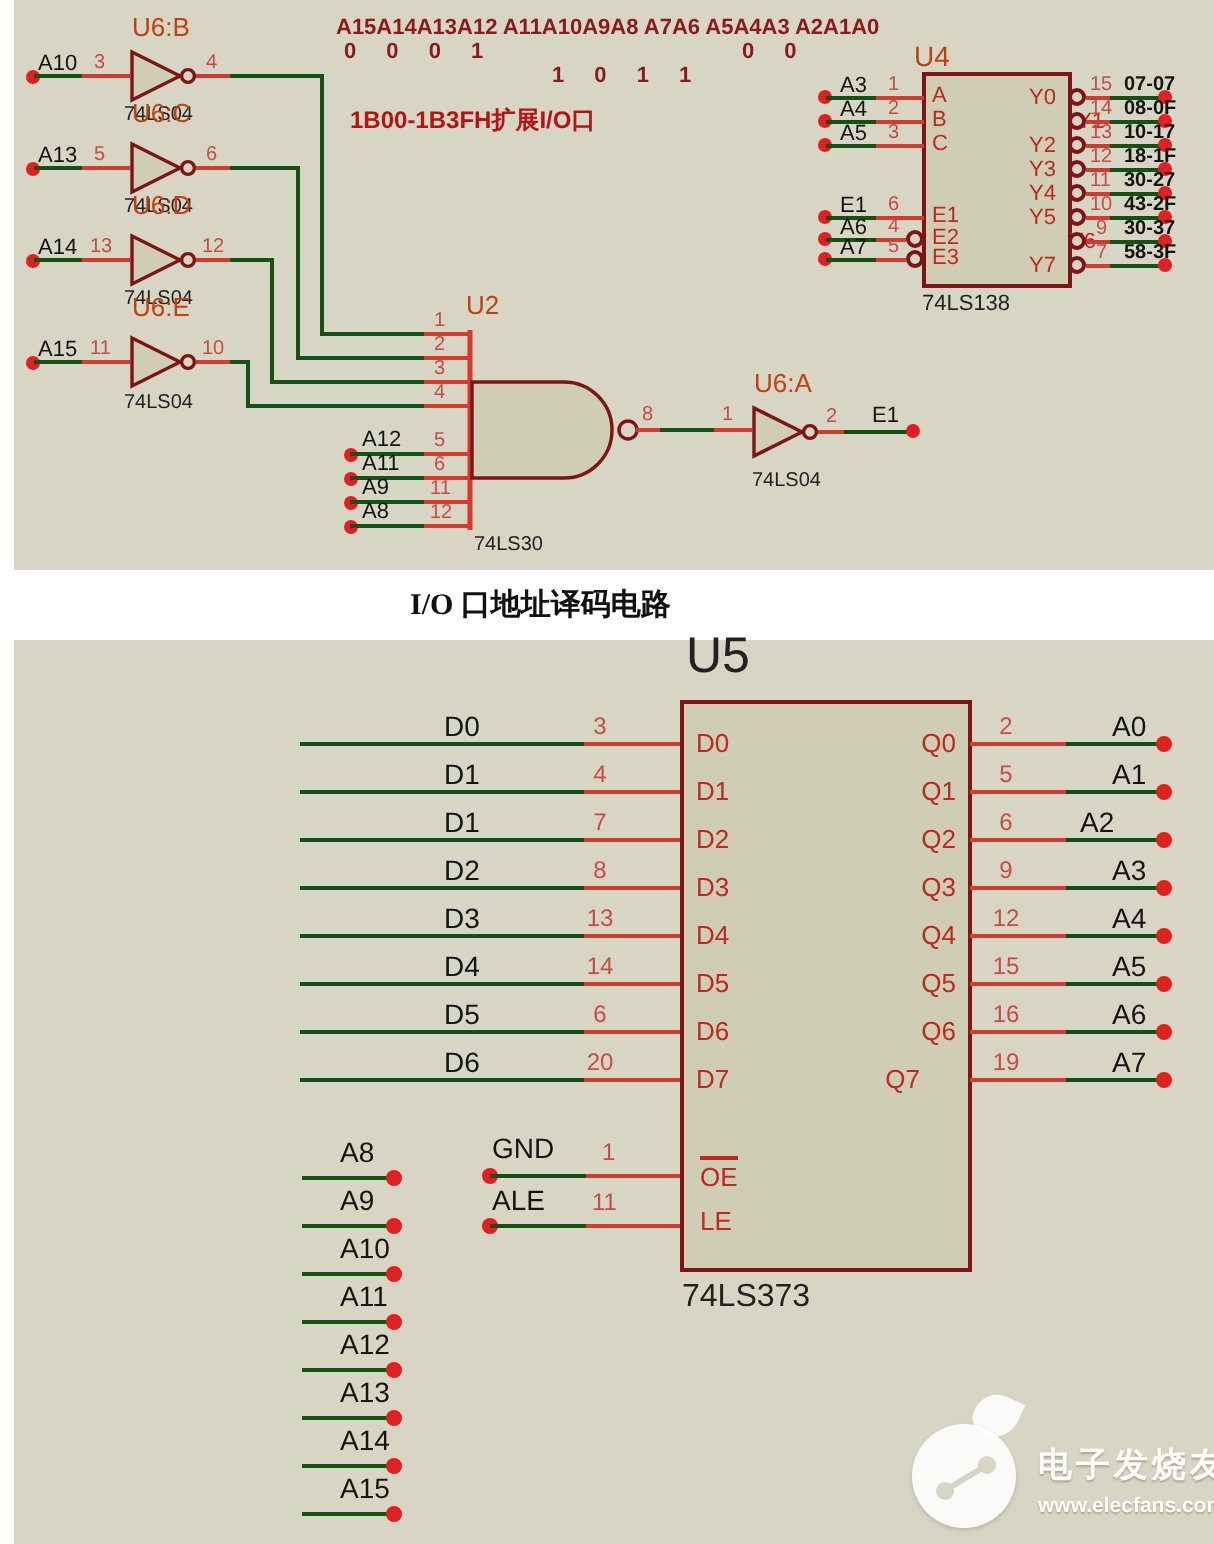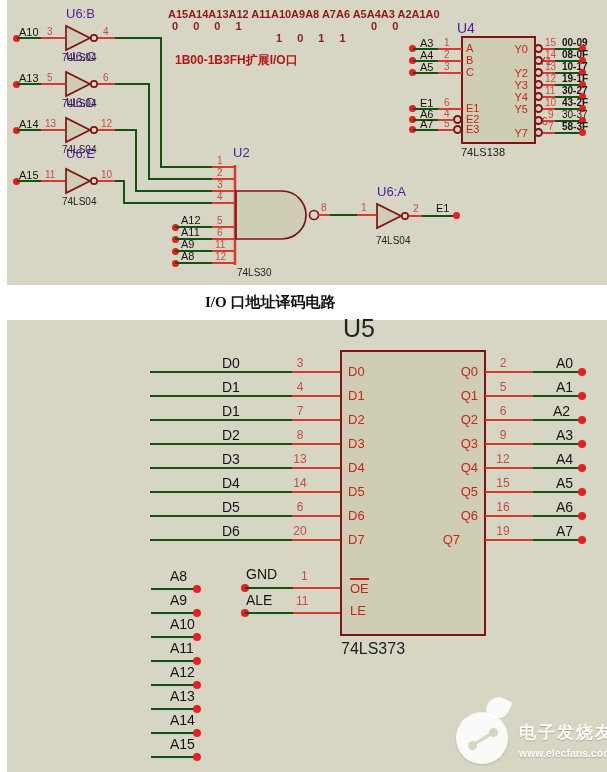--- a/index.html
+++ b/index.html
@@ -10,21 +10,21 @@
   .vw{position:absolute;width:2px;background:#145214;}
   .rw{position:absolute;height:2px;background:#d53a2c;}
   .dot{position:absolute;width:8px;height:8px;border-radius:50%;background:#e31f1f;}
   .dot.sm{width:7px;height:7px;}
   .bub{position:absolute;width:9px;height:9px;border-radius:50%;background:#d7d6c5;
        border:2px solid #7e1414;box-sizing:border-box;}
   .chip{position:absolute;background:#cfceb4;border:2px solid #7e1414;box-sizing:border-box;}
   .net{position:absolute;color:#141414;font-size:11px;white-space:nowrap;}
   .pin{position:absolute;color:#c94b42;font-size:10px;white-space:nowrap;}
   .port{position:absolute;color:#c1271e;font-size:11px;white-space:nowrap;}
-  .refdes{position:absolute;color:#4c1d95;font-size:13px;white-space:nowrap;}
+  .refdes{position:absolute;color:#c2410c;font-size:13px;white-space:nowrap;}
   .part{position:absolute;color:#222;font-size:10px;white-space:nowrap;}
   .net2{font-size:14px;}
   .pin2{font-size:12px;}
   .port2{font-size:13px;}
   .ctr{text-align:center;}
   .rgt{text-align:right;}
   .hdr{position:absolute;color:#8c1a1a;font-size:11px;font-weight:bold;white-space:nowrap;}
   .bits{word-spacing:12px;}
   .note{position:absolute;color:#b41414;font-size:12px;font-weight:bold;white-space:nowrap;}
   .caption{position:absolute;color:#111;font-size:15px;font-weight:bold;
@@ -245,21 +245,21 @@
   <div class="rw" style="left:438px;top:129px;width:15px"></div>
   <div class="bub" style="left:453px;top:125px"></div>
   <span class="pin" style="left:444px;top:118px">5</span>
   <span class="port" style="left:466px;top:123px">E3</span>
 
   <span class="port rgt" style="left:508px;top:43px;width:20px">Y0</span>
   <div class="bub" style="left:534px;top:44px"></div>
   <div class="rw" style="left:543px;top:48px;width:12px"></div>
   <div class="hw" style="left:555px;top:48px;width:27px"></div>
   <span class="pin" style="left:545px;top:37px">15</span>
-  <span class="net" style="left:562px;top:37px;font-size:10px;font-weight:bold">00-09</span>
+  <span class="net" style="left:562px;top:37px;font-size:10px;font-weight:bold">07-07</span>
   <div class="dot sm" style="left:579px;top:45px"></div>
 
   <span class="port rgt" style="left:532px;top:55px;width:20px">Y1</span>
   <div class="bub" style="left:534px;top:56px"></div>
   <div class="rw" style="left:543px;top:60px;width:12px"></div>
   <div class="hw" style="left:555px;top:60px;width:27px"></div>
   <span class="pin" style="left:545px;top:49px">14</span>
   <span class="net" style="left:562px;top:49px;font-size:10px;font-weight:bold">08-0F</span>
   <div class="dot sm" style="left:579px;top:57px"></div>
 
@@ -269,21 +269,21 @@
   <div class="hw" style="left:555px;top:72px;width:27px"></div>
   <span class="pin" style="left:545px;top:61px">13</span>
   <span class="net" style="left:562px;top:61px;font-size:10px;font-weight:bold">10-17</span>
   <div class="dot sm" style="left:579px;top:69px"></div>
 
   <span class="port rgt" style="left:508px;top:79px;width:20px">Y3</span>
   <div class="bub" style="left:534px;top:80px"></div>
   <div class="rw" style="left:543px;top:84px;width:12px"></div>
   <div class="hw" style="left:555px;top:84px;width:27px"></div>
   <span class="pin" style="left:545px;top:73px">12</span>
-  <span class="net" style="left:562px;top:73px;font-size:10px;font-weight:bold">19-1F</span>
+  <span class="net" style="left:562px;top:73px;font-size:10px;font-weight:bold">18-1F</span>
   <div class="dot sm" style="left:579px;top:81px"></div>
 
   <span class="port rgt" style="left:508px;top:91px;width:20px">Y4</span>
   <div class="bub" style="left:534px;top:92px"></div>
   <div class="rw" style="left:543px;top:96px;width:12px"></div>
   <div class="hw" style="left:555px;top:96px;width:27px"></div>
   <span class="pin" style="left:545px;top:85px">11</span>
   <span class="net" style="left:562px;top:85px;font-size:10px;font-weight:bold">30-27</span>
   <div class="dot sm" style="left:579px;top:93px"></div>
 
@@ -293,21 +293,21 @@
   <div class="hw" style="left:555px;top:108px;width:27px"></div>
   <span class="pin" style="left:545px;top:97px">10</span>
   <span class="net" style="left:562px;top:97px;font-size:10px;font-weight:bold">43-2F</span>
   <div class="dot sm" style="left:579px;top:105px"></div>
 
   <span class="port rgt" style="left:528px;top:115px;width:20px">Y6</span>
   <div class="bub" style="left:534px;top:116px"></div>
   <div class="rw" style="left:543px;top:120px;width:12px"></div>
   <div class="hw" style="left:555px;top:120px;width:27px"></div>
   <span class="pin" style="left:548px;top:109px">9</span>
-  <span class="net" style="left:562px;top:109px;font-size:10px;font-weight:normal">30-37</span>
+  <span class="net" style="left:562px;top:109px;font-size:10px;font-weight:bold">30-37</span>
   <div class="dot sm" style="left:579px;top:117px"></div>
 
   <span class="port rgt" style="left:508px;top:127px;width:20px">Y7</span>
   <div class="bub" style="left:534px;top:128px"></div>
   <div class="rw" style="left:543px;top:132px;width:12px"></div>
   <div class="hw" style="left:555px;top:132px;width:27px"></div>
   <span class="pin" style="left:548px;top:121px">7</span>
   <span class="net" style="left:562px;top:121px;font-size:10px;font-weight:bold">58-3F</span>
   <div class="dot sm" style="left:579px;top:129px"></div>
 
@@ -379,21 +379,21 @@
   <div class="rw" style="left:485px;top:395px;width:48px"></div>
   <div class="hw" style="left:533px;top:395px;width:48px"></div>
   <span class="pin pin2 ctr" style="left:490px;top:380px;width:26px">5</span>
   <span class="net net2" style="left:556px;top:379px">A1</span>
   <div class="dot" style="left:578px;top:392px"></div>
 
   <span class="port port2 rgt" style="left:450px;top:412px;width:28px">Q2</span>
   <div class="rw" style="left:485px;top:419px;width:48px"></div>
   <div class="hw" style="left:533px;top:419px;width:48px"></div>
   <span class="pin pin2 ctr" style="left:490px;top:404px;width:26px">6</span>
-  <span class="net net2" style="left:553px;top:403px">A2</span>
+  <span class="net net2" style="left:540px;top:403px">A2</span>
   <div class="dot" style="left:578px;top:416px"></div>
 
   <span class="port port2 rgt" style="left:450px;top:436px;width:28px">Q3</span>
   <div class="rw" style="left:485px;top:443px;width:48px"></div>
   <div class="hw" style="left:533px;top:443px;width:48px"></div>
   <span class="pin pin2 ctr" style="left:490px;top:428px;width:26px">9</span>
   <span class="net net2" style="left:556px;top:427px">A3</span>
   <div class="dot" style="left:578px;top:440px"></div>
 
   <span class="port port2 rgt" style="left:450px;top:460px;width:28px">Q4</span>

